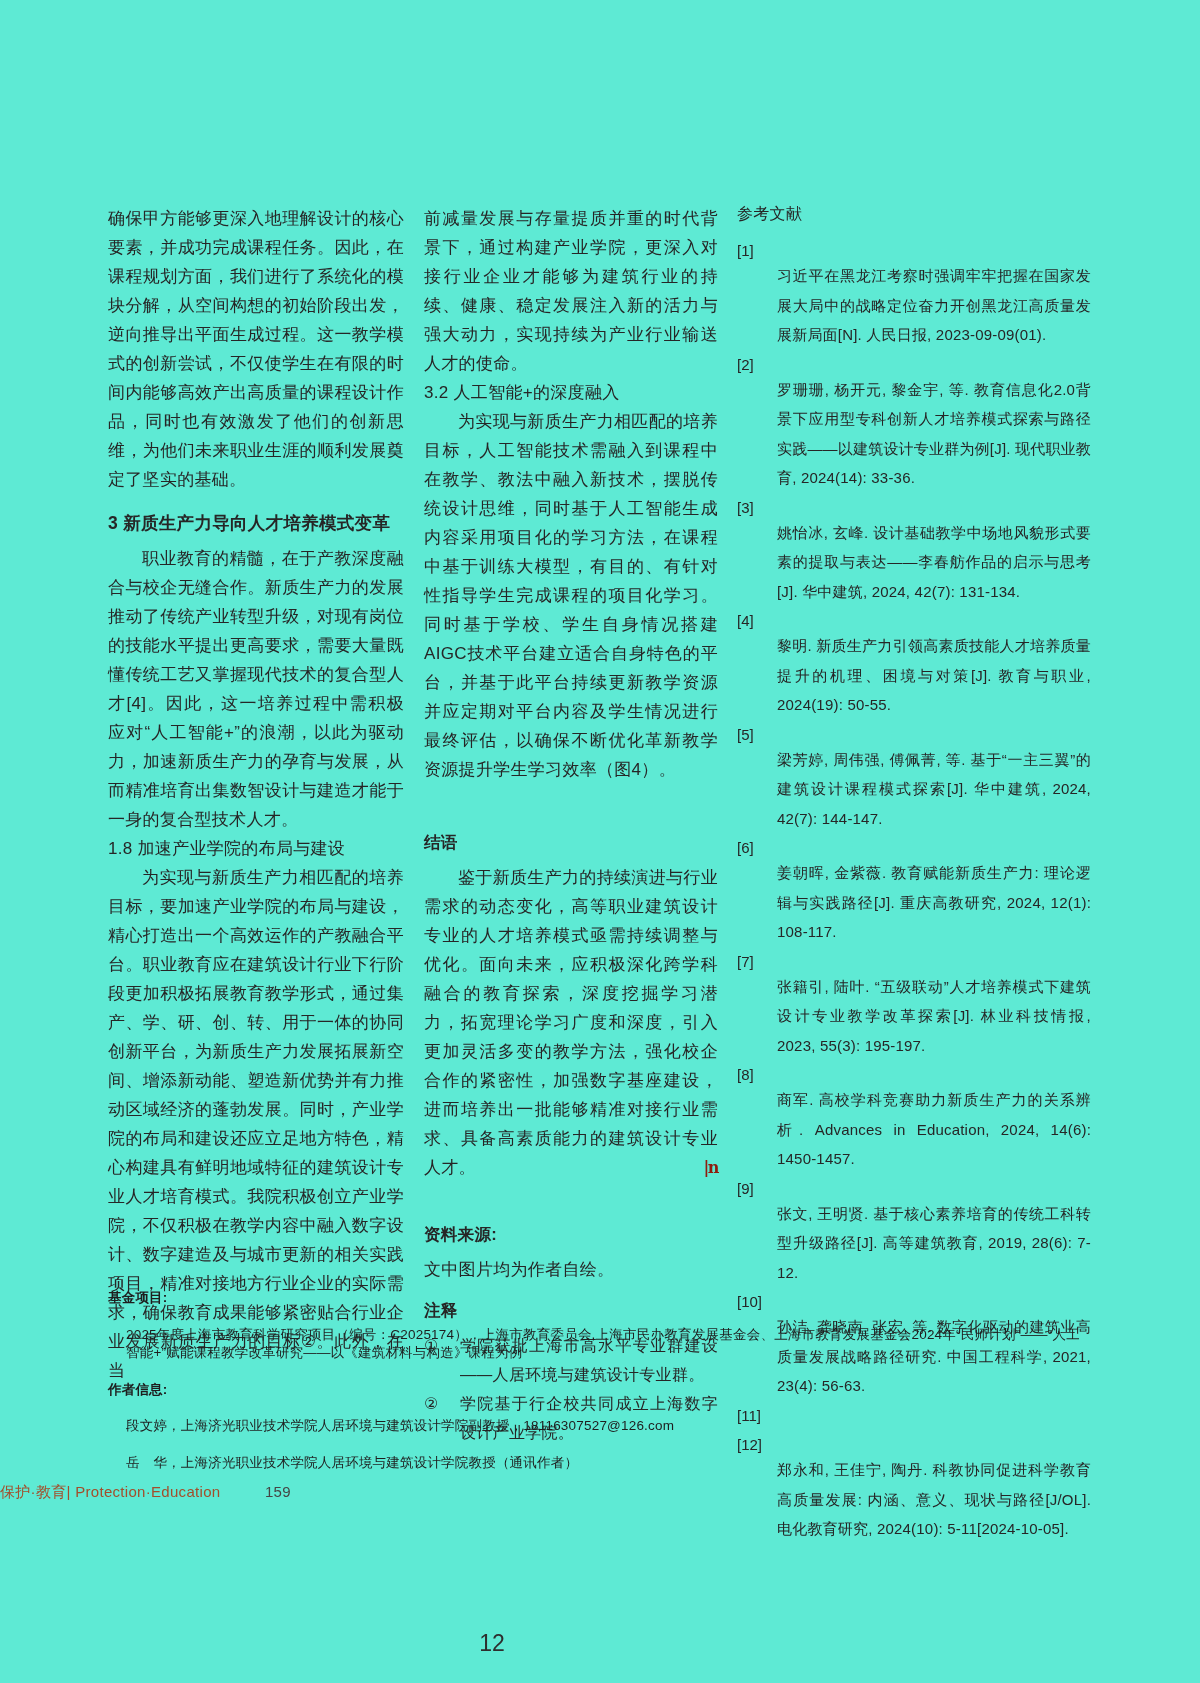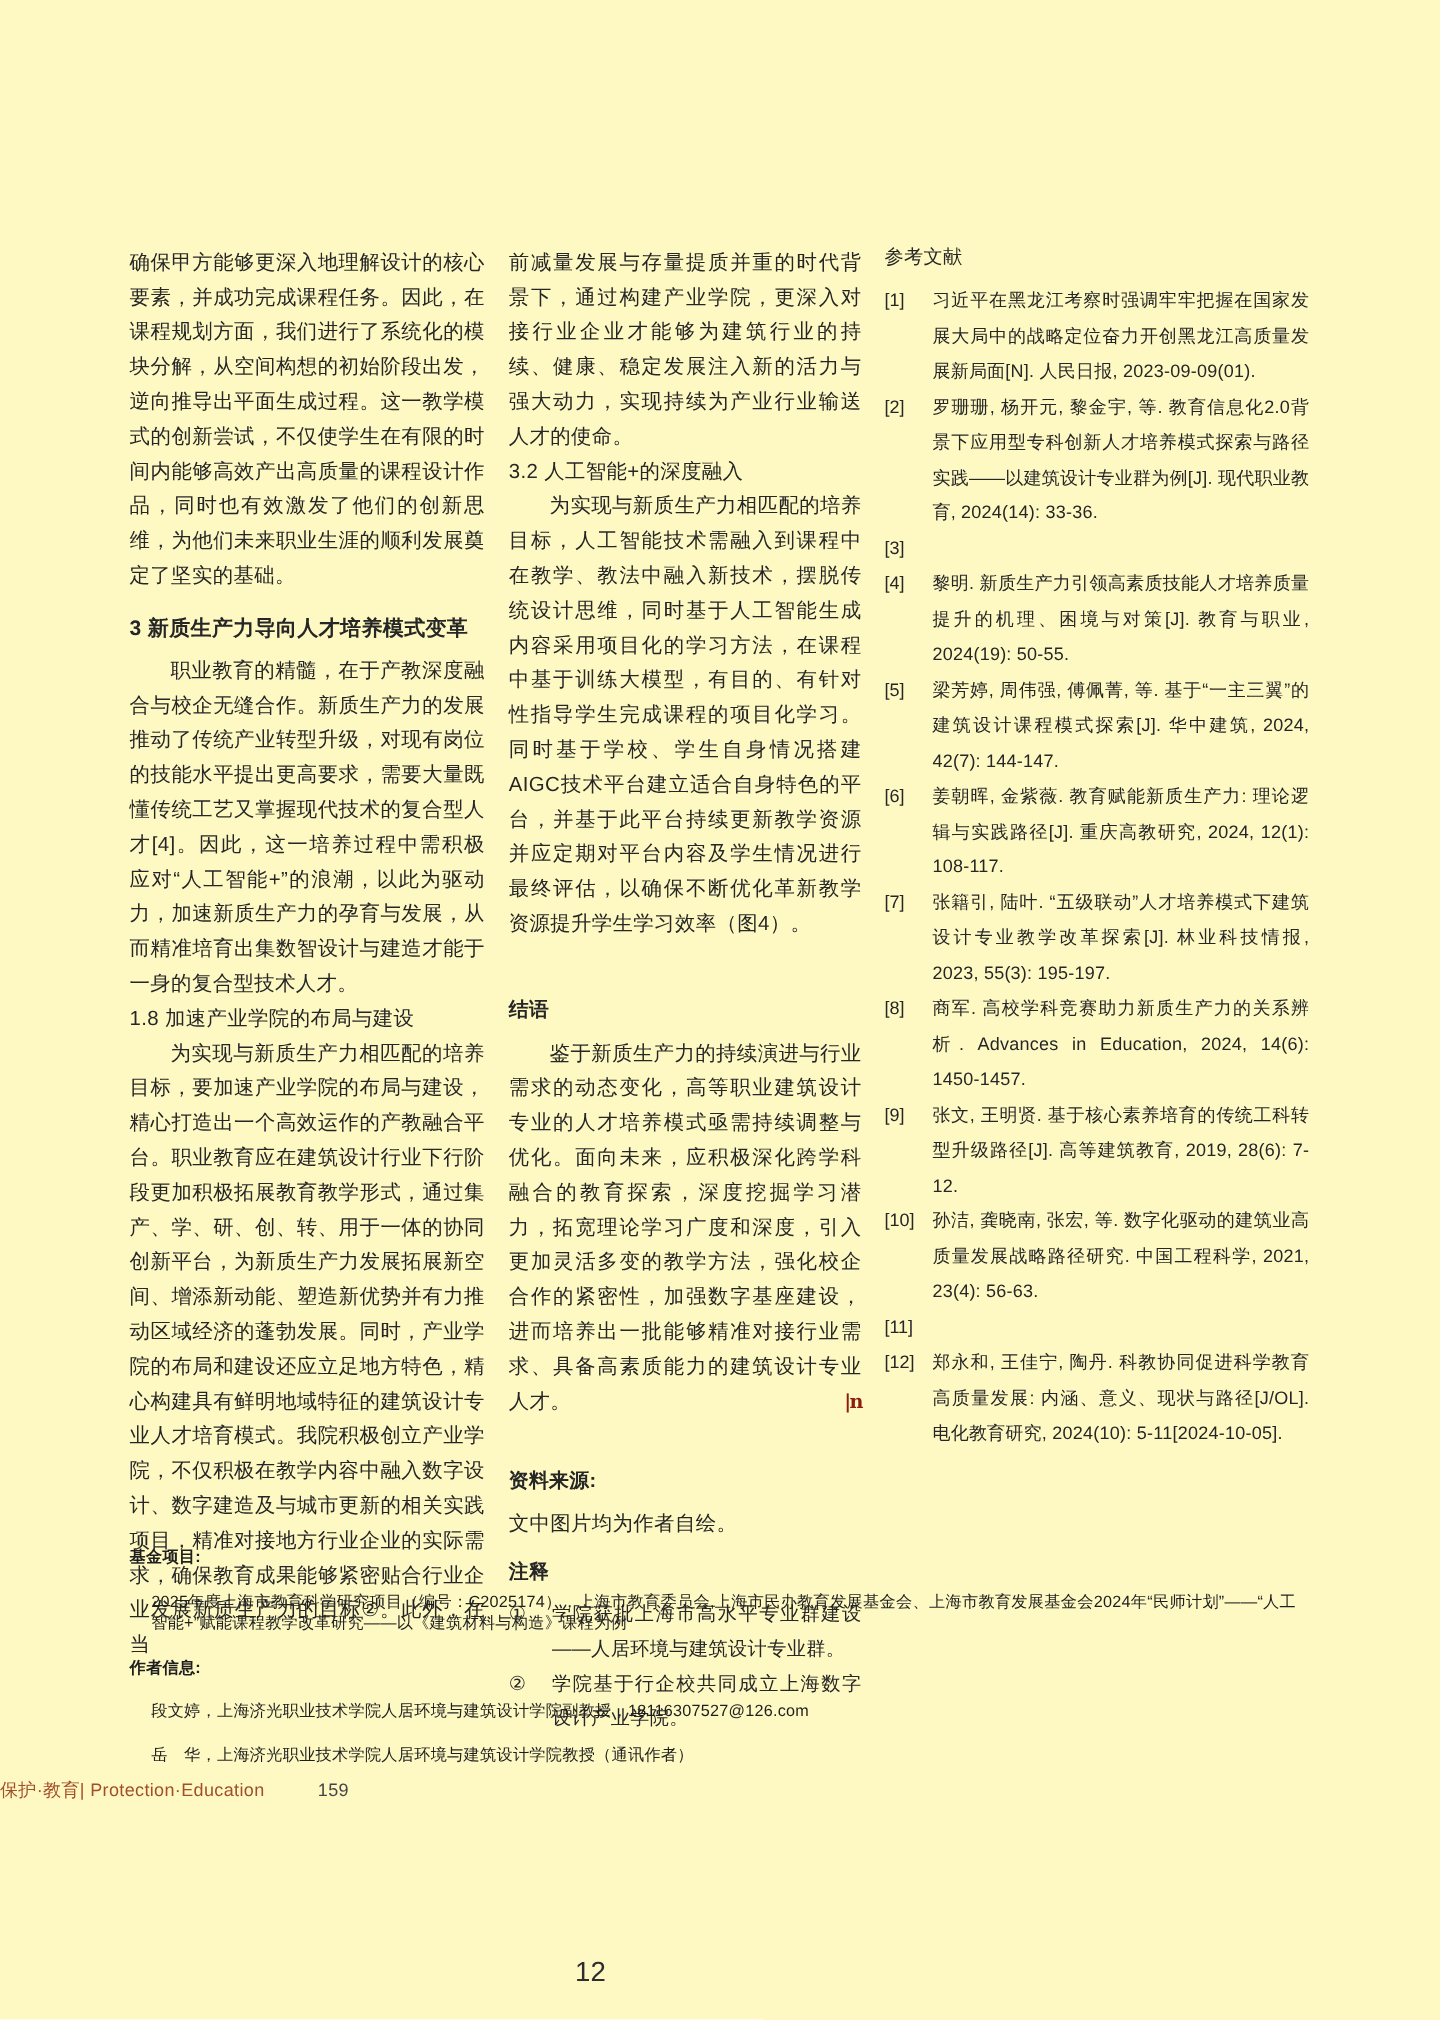--- a/index.html
+++ b/index.html
@@ -1,18 +1,18 @@
 <!DOCTYPE html>
 <html lang="zh"><head>
 <meta charset="utf-8">
 <style>
   html,body { margin:0; padding:0; background:#ffffff; }
   .page {
     position:relative; width:1200px; height:1683px;
-    background:#fef9c3; overflow:hidden;
+    background:#5eead4; overflow:hidden;
     font-family:"Liberation Sans","DejaVu Sans",sans-serif;
     color:#262626;
   }
   .col { position:absolute; top:204px; }
   .col-left  { left:108px; width:296px; }
   .col-mid   { left:424px; width:294px; }
   .col-right { left:737px; width:354px; }
 
   .body-text {
     font-size:17px; line-height:29px; text-align:justify;
@@ -35,21 +35,21 @@
   .end-mark {
     float:right; color:#8e1d0e; font-weight:bold;
     font-family:"DejaVu Serif",serif; font-size:16px;
     letter-spacing:-1.5px; text-indent:0;
   }
 
   .ref-heading { font-size:16px; font-weight:normal; margin:0 0 11px; letter-spacing:0.3px; }
   .ref-list { margin:0; padding:0; list-style:none; }
   .ref-item { display:flex; font-size:15px; line-height:29.5px; }
   .ref-num  { flex:none; width:40px; }
-  .ref-text { flex:1; text-align:justify; letter-spacing:0.2px; }
+  .ref-text { flex:1; text-align:justify; letter-spacing:0.2px;margin-top:25px; }
 
   .note-list { margin:0; padding:0; list-style:none; }
   .note-item { display:flex; font-size:16px; line-height:29px; }
   .note-num  { flex:none; width:36px; }
   .note-text { flex:1; text-align:justify; letter-spacing:0.3px; }
 
   .funding {
     position:absolute; left:108px; top:1289px; width:990px;
     font-size:13.5px; line-height:18.5px; color:#1e1e1e; letter-spacing:0.2px;
   }
@@ -116,20 +116,21 @@
           <span class="ref-text">习近平在黑龙江考察时强调牢牢把握在国家发展大局中的战略定位奋力开创黑龙江高质量发展新局面[N]. 人民日报, 2023-09-09(01).</span>
         </li>
 
         <li class="ref-item">
           <span class="ref-num">[2]</span>
           <span class="ref-text">罗珊珊, 杨开元, 黎金宇, 等. 教育信息化2.0背景下应用型专科创新人才培养模式探索与路径实践——以建筑设计专业群为例[J]. 现代职业教育, 2024(14): 33-36.</span>
         </li>
 
         <li class="ref-item">
           <span class="ref-num">[3]</span>
+          <span class="ref-text">姚怡冰, 玄峰. 设计基础教学中场地风貌形式要素的提取与表达——李春舫作品的启示与思考[J]. 华中建筑, 2024, 42(7): 131-134.</span>
         </li>
 
         <li class="ref-item">
           <span class="ref-num">[4]</span>
           <span class="ref-text">黎明. 新质生产力引领高素质技能人才培养质量提升的机理、困境与对策[J]. 教育与职业, 2024(19): 50-55.</span>
         </li>
 
         <li class="ref-item">
           <span class="ref-num">[5]</span>
           <span class="ref-text">梁芳婷, 周伟强, 傅佩菁, 等. 基于“一主三翼”的建筑设计课程模式探索[J]. 华中建筑, 2024, 42(7): 144-147.</span>

